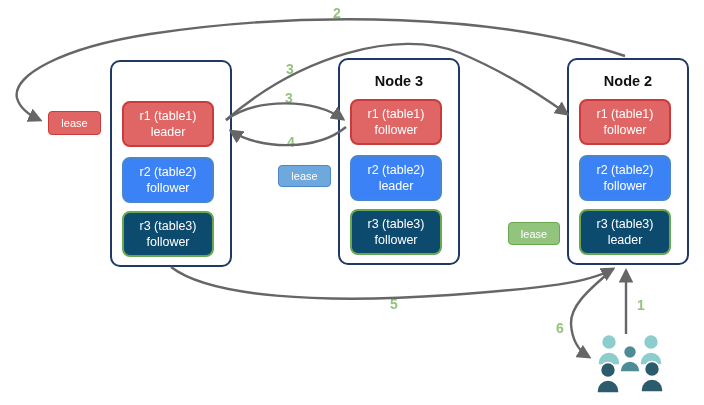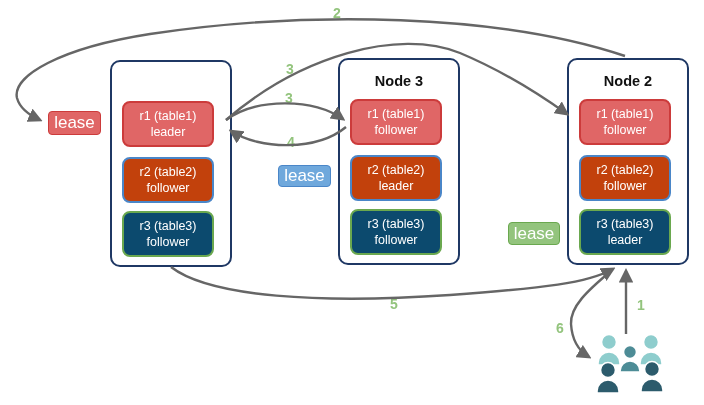--- a/index.html
+++ b/index.html
@@ -16,25 +16,25 @@
     position:absolute;top:13px;left:0;width:100%;text-align:center;
     font-size:14.5px;font-weight:bold;color:#111111;
   }
   .replica{
     position:absolute;left:10px;width:92px;height:46px;box-sizing:border-box;
     border-radius:8px;border:2px solid;display:flex;flex-direction:column;
     align-items:center;justify-content:center;color:#ffffff;font-size:12.5px;line-height:1.28;
   }
   .replica.r1{top:39px;}  .replica.r2{top:95px;}  .replica.r3{top:149px;}
   .replica.red{background:#e06666;border-color:#cc3b3b;}
-  .replica.blue{background:#c2410c;border-color:#4a86c8;}
+  .replica.blue{background:#3b82f6;border-color:#4a86c8;}
   .replica.green{background:#0c4a6e;border-color:#6aa84f;}
   .lease{
     position:absolute;box-sizing:border-box;border-radius:4px;border:1px solid;
-    color:#ffffff;font-size:17px;text-align:left;z-index:2;
+    color:#ffffff;font-size:11px;text-align:left;z-index:2;
     display:flex;align-items:center;justify-content:center;
   }
   .lease.red{left:48px;top:111px;width:53px;height:24px;background:#e06666;border-color:#cc3b3b;}
   .lease.blue{left:278px;top:165px;width:53px;height:22px;background:#6fa8dc;border-color:#4a86c8;}
   .lease.green{left:508px;top:222px;width:52px;height:23px;background:#93c47d;border-color:#6aa84f;}
   .step{
     position:absolute;z-index:2;color:#93c47d;font-size:14px;font-weight:bold;
   }
   .s1{left:637px;top:297px;} .s2{left:333px;top:5px;}  .s3a{left:286px;top:61px;}
   .s3b{left:285px;top:90px;} .s4{left:287px;top:134px;} .s5{left:390px;top:296px;}

